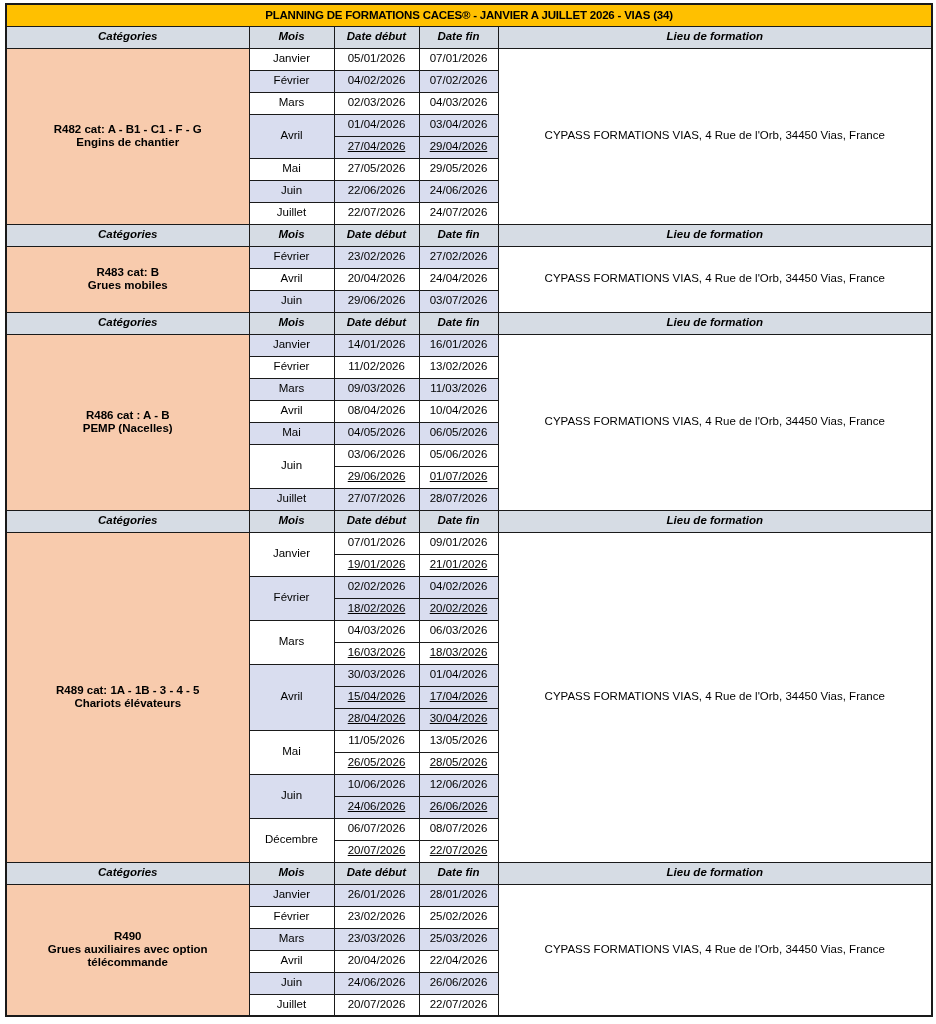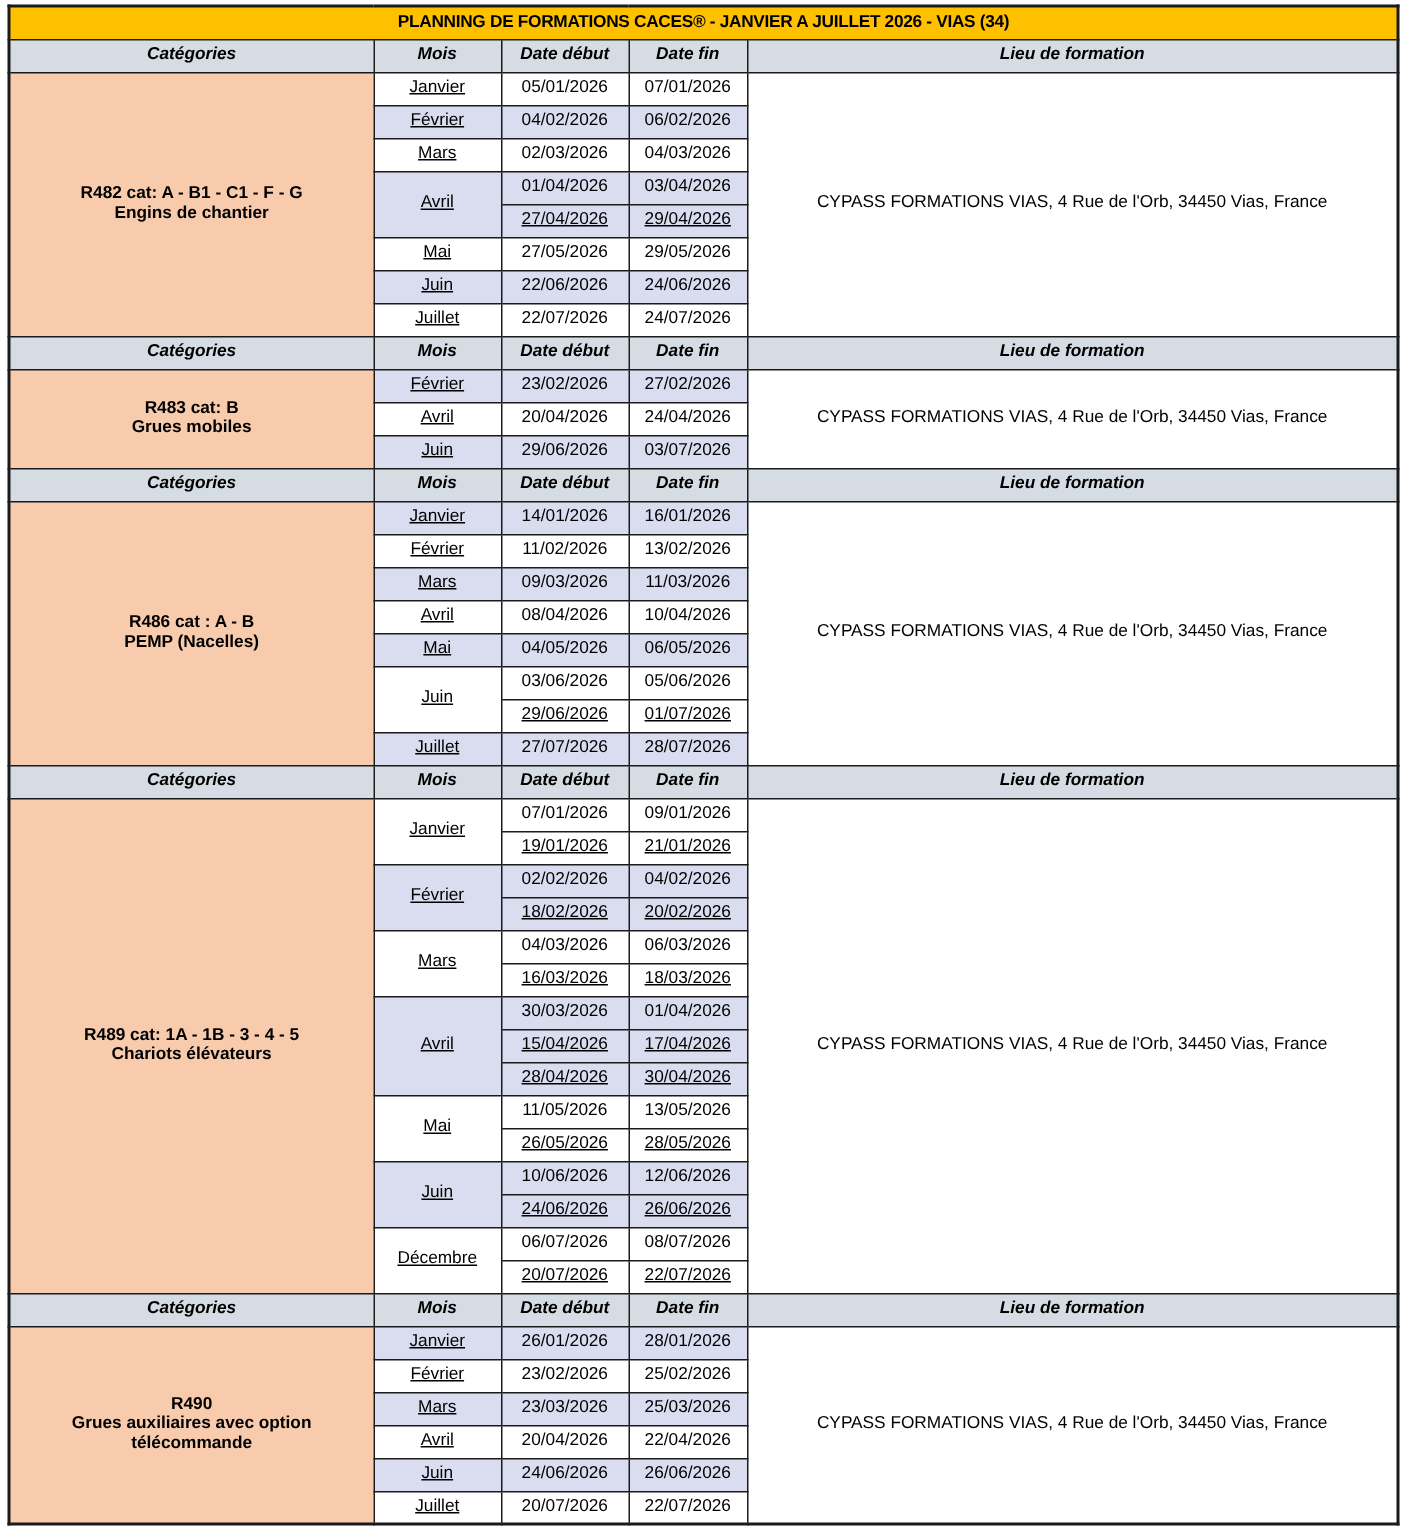--- a/index.html
+++ b/index.html
@@ -80,21 +80,21 @@
     background: #ffffff;
     font-size: 11.5px;
     border: 1px solid #1a1a1a;
     margin-top: 34px;
   }
 
   
   td.stripe-a { background: #ffffff; }
   td.stripe-b { background: #D9DDEF; }
 
-  td.month-cell { font-size: 11.5px; text-decoration: underline; }
+  td.month-cell { font-size: 11.5px; }
   td.date-cell  { font-size: 11.5px; }
 
   
   td.subrow-top    { border-bottom: 1px solid #8a8a8a; }
   td.subrow-bottom { border-top: 1px solid #8a8a8a; text-decoration: underline; }
 </style>
 </head>
 <body>
 
 <div id="planning-root">
@@ -123,21 +123,21 @@
             <div>Engins de chantier</div>
           </td>
           <td class="month-cell stripe-a">Janvier</td>
           <td class="date-cell stripe-a">05/01/2026</td>
           <td class="date-cell stripe-a">07/01/2026</td>
           <td class="lieu-cell" rowspan="8">CYPASS FORMATIONS VIAS, 4 Rue de l'Orb, 34450 Vias, France</td>
         </tr>
         <tr>
           <td class="month-cell stripe-b">Février</td>
           <td class="date-cell stripe-b">04/02/2026</td>
-          <td class="date-cell stripe-b">06/02/2026</td>
+          <td class="date-cell stripe-b">07/02/2026</td>
         </tr>
         <tr>
           <td class="month-cell stripe-a">Mars</td>
           <td class="date-cell stripe-a">02/03/2026</td>
           <td class="date-cell stripe-a">04/03/2026</td>
         </tr>
         <tr>
           <td class="month-cell stripe-b" rowspan="2">Avril</td>
           <td class="date-cell stripe-b subrow-top">01/04/2026</td>
           <td class="date-cell stripe-b subrow-top">03/04/2026</td>

